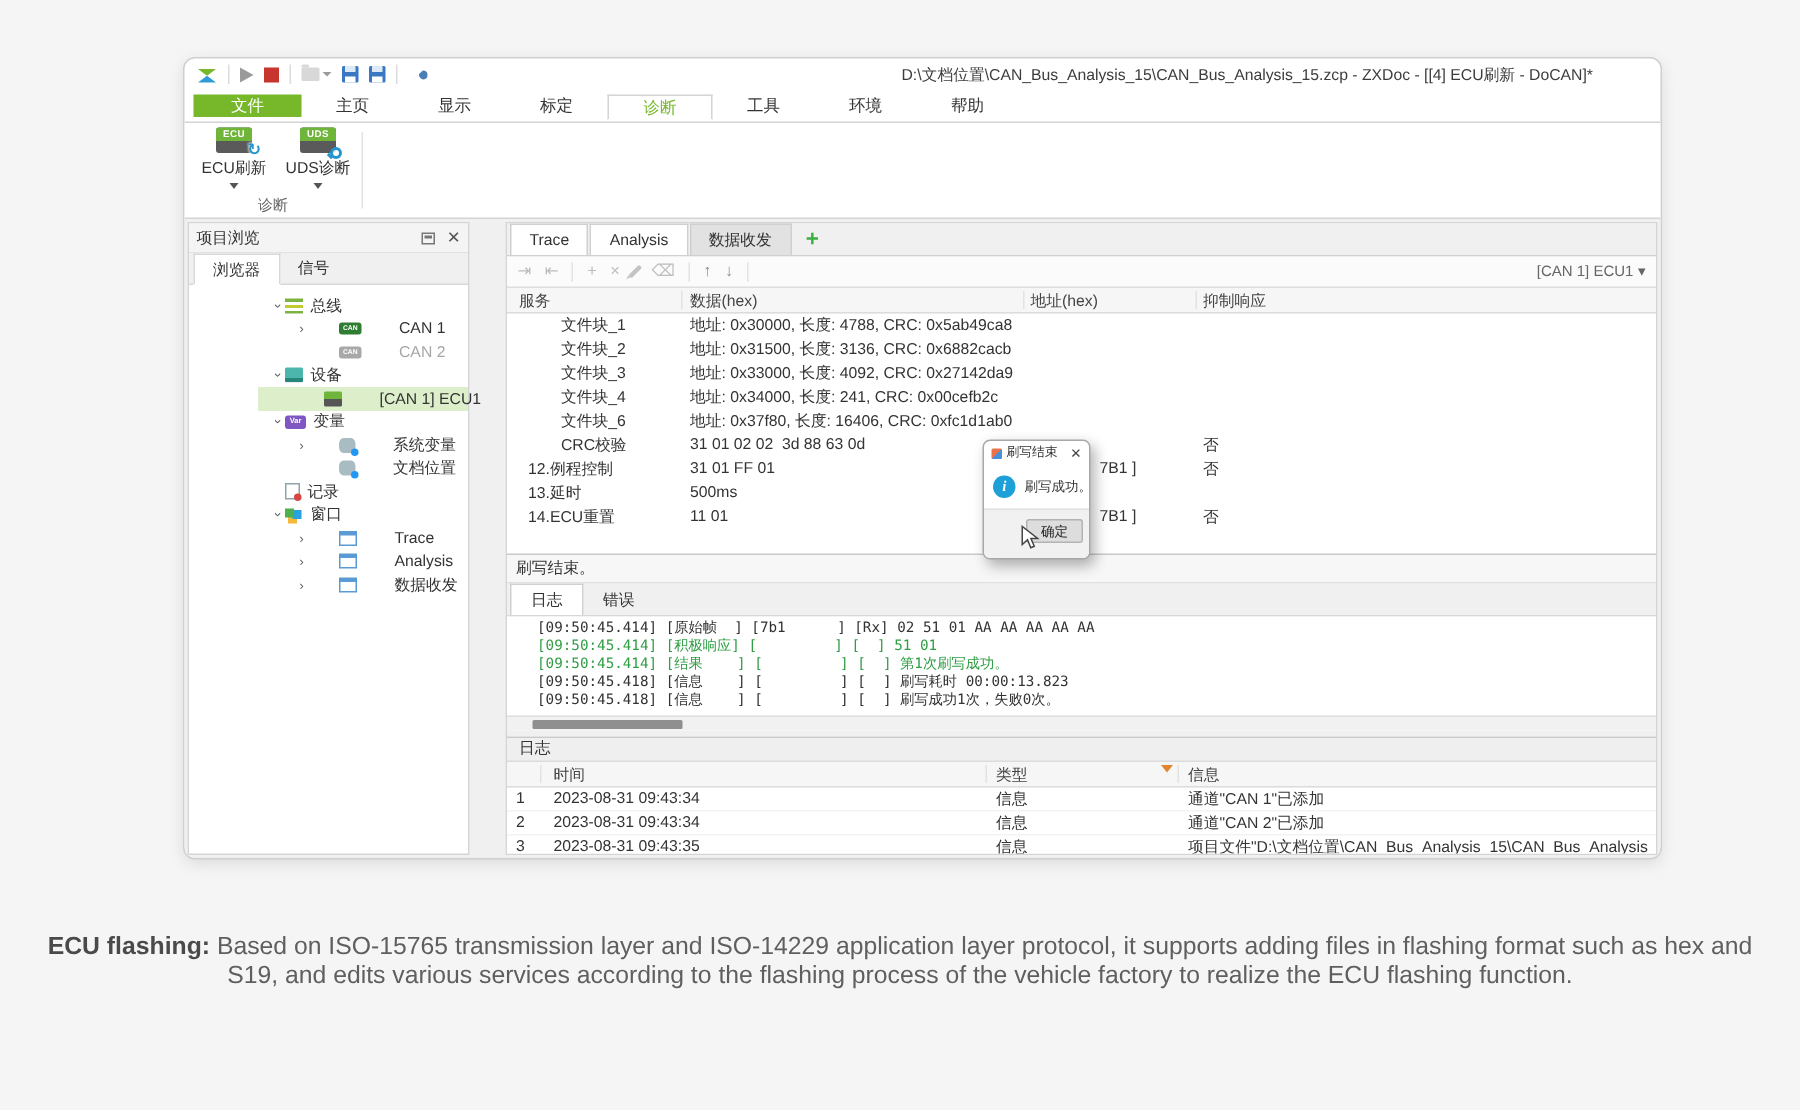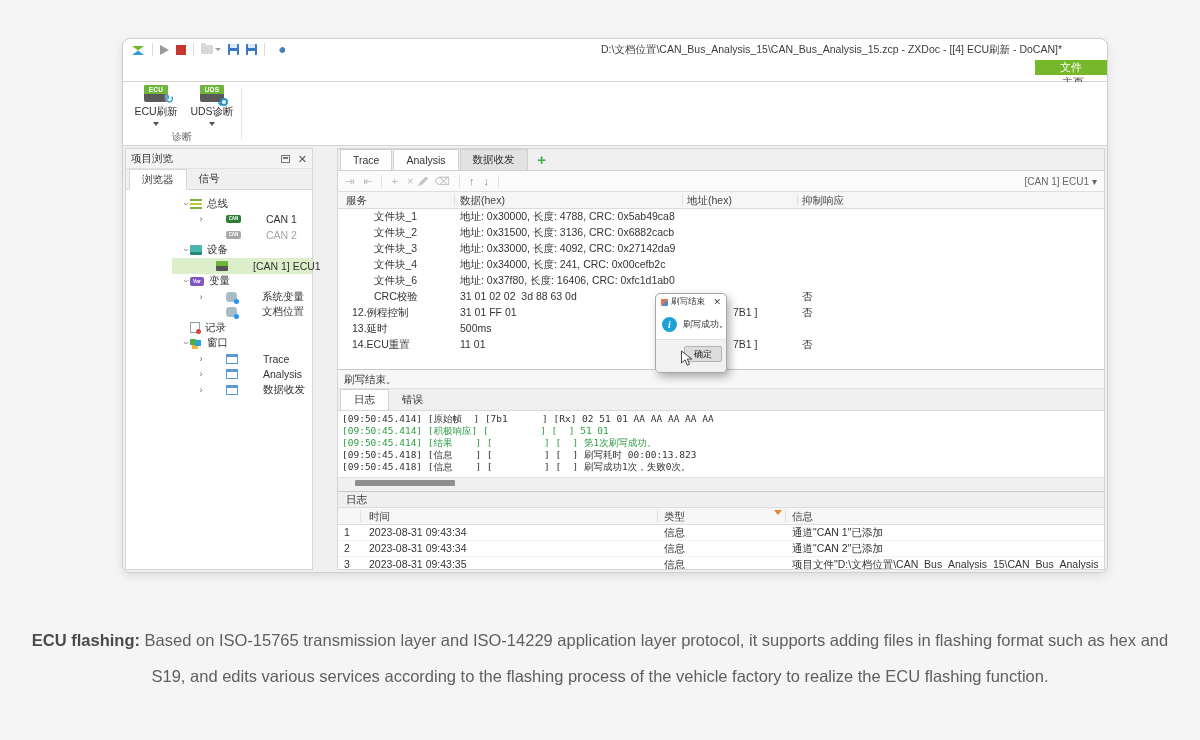--- a/index.html
+++ b/index.html
@@ -19,21 +19,21 @@
   .stop { width:10px; height:10px; background:#c6352e; }
   .folder { width:12px; height:9px; background:#d8d8d8; border-radius:1px; position:relative; }
   .folder::before { content:""; position:absolute; left:0; top:-2px; width:5px; height:2px; background:#d8d8d8; border-radius:1px 1px 0 0; }
   .ddcaret { width:0; height:0; border-left:3px solid transparent; border-right:3px solid transparent; border-top:3.5px solid #9a9a9a; }
   .floppy { width:11px; height:11px; background:#3a78c3; border-radius:1px; position:relative; }
   .floppy::before { content:""; position:absolute; left:2px; top:0; width:7px; height:4px; background:#dce9f7; }
   .floppy::after { content:""; position:absolute; left:2px; bottom:0; width:7px; height:4px; background:#fff; }
   .wtitle { position:absolute; left:478px; top:4px; font-size:10.5px; color:#3c3c3c; white-space:nowrap; }
 
   
-  .menubar { position:absolute; left:0; top:21px; right:0; height:22px; display:flex; align-items:flex-end; border-bottom:1px solid #d4d4d4; padding-left:6px;flex-direction:column; }
+  .menubar { position:absolute; left:0; top:21px; right:0; height:22px; display:flex; align-items:center; border-bottom:1px solid #d4d4d4; padding-left:6px; }
   .filebtn { width:72px; background:#76b82a; color:#fff; font-size:11px; display:flex; align-items:center; justify-content:center; }
   .mtab { padding:0 23px; font-size:11px; color:#333; display:flex; align-items:center; position:relative; }
   .mtab.active { background:#fff; border:1px solid #d4d4d4; border-bottom:1px solid #fff; margin-bottom:-1px; color:#76b82a; }
 
   
   .ribbon { position:absolute; left:0; top:43px; right:0; height:64px; background:#fff; border-bottom:1px solid #d4d4d4; }
   .rbtn { position:absolute; top:3px; width:54px; text-align:center; cursor:default; }
   .rbtn.b1 { left:6px; } .rbtn.b2 { left:62px; }
   .chip { width:24px; height:17px; margin:0 auto; background:#5a5a5a; border-radius:2px; position:relative; }
   .chip .chiptxt { position:absolute; left:0; right:0; top:0; height:9px; background:#6fb53a; border-radius:2px 2px 0 0; color:#fff; font-size:6.5px; font-weight:bold; line-height:9px; letter-spacing:.3px; }
@@ -106,21 +106,21 @@
   .trow { height:16px; position:relative; font-size:10.5px; color:#333;text-align:center; }
   .trow span { position:absolute; top:1px; white-space:pre; }
   .cs { left:36px; } .cn { left:14px; } .cd { left:122px; } .ca { left:395px; } .cq { left:464px; }
   .c1 { left:8px; } .c2 { left:122px; } .c3 { left:349px; } .c4 { left:464px; }
 
   .statusbar { height:20px; background:#f7f7f7; border-top:1px solid #c9c9c9; border-bottom:1px solid #e0e0e0; font-size:10.5px; color:#333; line-height:18px; padding-left:6px; }
 
   .ltabs { height:22px; background:#f0f0f0; border-bottom:1px solid #d8d8d8; display:flex; align-items:flex-end; padding-left:2px; }
   .ltab { height:21px; padding:0 13px; font-size:10.5px; color:#333; display:flex; align-items:center; }
   .ltab.active { background:#fff; border:1px solid #d0d0d0; border-bottom:none; }
-  .logbody { height:66px; background:#fff; padding:2px 4px; font-family:"DejaVu Sans Mono","Liberation Mono",monospace; font-size:9.5px; }
+  .logbody { height:66px; background:#fff; padding:2px 20px; font-family:"DejaVu Sans Mono","Liberation Mono",monospace; font-size:9.5px; }
   .logline { height:12px; line-height:12px; white-space:pre; color:#333; }
   .logline.green { color:#2f9e44; }
   .hscroll { height:10px; background:#f1f1f1; border-top:1px solid #e0e0e0; position:relative; }
   .hthumb { position:absolute; left:17px; top:2px; width:100px; height:6px; background:#8f8f8f; border-radius:1px; }
   .gap { height:4px; background:#f0f0f0; }
 
   .bottom { flex:1; background:#fff; border-top:1px solid #c9c9c9; overflow:hidden; }
   .bhead { height:16px; background:#efefef; border-bottom:1px solid #dcdcdc; font-size:10.5px; color:#333; line-height:15px; padding-left:8px; }
   .bthead { height:17px; background:#f6f6f6; border-bottom:1px solid #dcdcdc; position:relative; font-size:10.5px; color:#444; }
   .bthead span { position:absolute; top:2px; }
@@ -137,21 +137,21 @@
   .dico { width:7px; height:7px; background:linear-gradient(135deg,#e8734a 0 50%,#4a90d9 50%); border-radius:1px; flex:none; }
   .dx { margin-left:auto; font-size:9px; color:#444; line-height:9px; }
   .dlg-body { height:29px; display:flex; align-items:center; gap:6px; padding:0 6px; }
   .infoc { width:15px; height:15px; border-radius:50%; background:#1d9fd8; color:#fff; font-size:10px; font-style:italic; font-weight:bold; font-family:"Liberation Serif",serif; text-align:center; line-height:15px; flex:none; }
   .dmsg { font-size:9px; color:#333; white-space:nowrap; }
   .dlg-foot { height:35px; background:#f1f1f1; border-top:1px solid #e2e2e2; position:relative; }
   .okbtn { position:absolute; left:28px; top:6px; width:38px; height:16px; background:#ddd; border:1px solid #b3b3b3; border-radius:2px; font-size:9px; color:#222; text-align:center; line-height:14px; }
   .cursor { position:absolute; left:24px; top:10px; z-index:2; }
 
   
-  .caption { position:absolute; left:0; right:0; top:622px; text-align:center; font-size:16.5px; line-height:36px; color:#5f5f5f; padding:0 22px; }
+  .caption { position:absolute; left:0; right:0; top:622px; text-align:center; font-size:16.5px; line-height:19px; color:#5f5f5f; padding:0 22px; }
   .caption b { color:#4a4a4a; }
 </style>
 </head>
 <body>
 
 <div class="stage">
   <div class="window">
 
     <div class="qbar">
       <svg width="14" height="14" viewBox="0 0 14 14">

